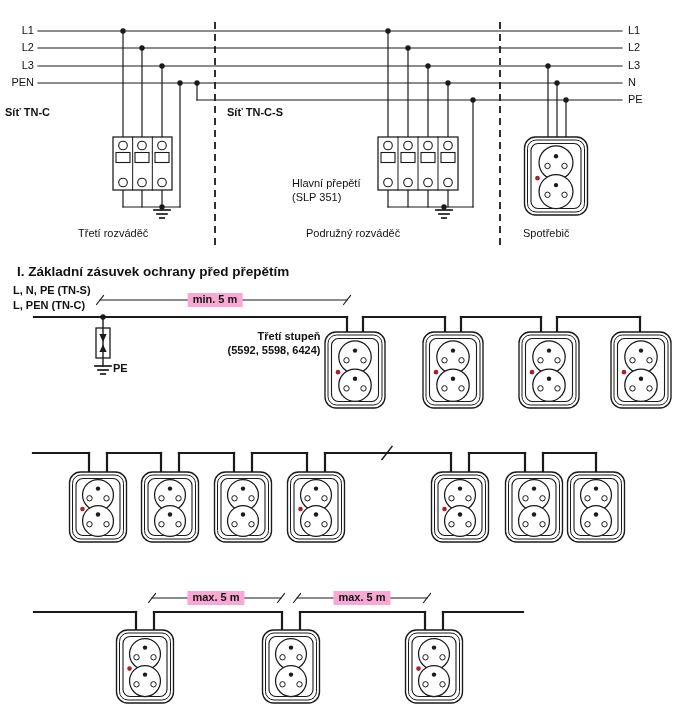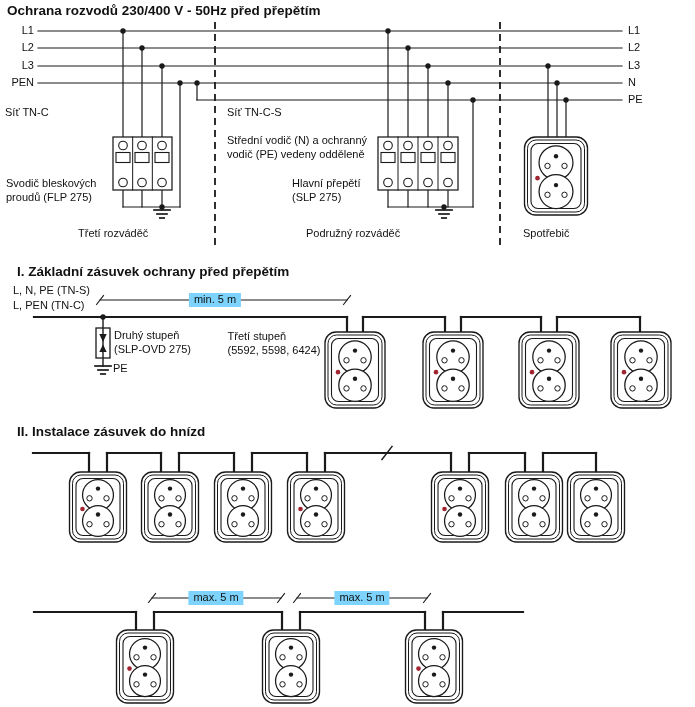--- a/index.html
+++ b/index.html
@@ -1,25 +1,25 @@
 <!DOCTYPE html>
 <html><head>
 <meta charset="utf-8">
 <style>
   html,body{margin:0;padding:0;background:#fff}
   .page{position:relative;width:695px;height:707px;background:#fff;
         font-family:"Liberation Sans","DejaVu Sans",sans-serif;color:#111;overflow:hidden}
   svg.canvas{position:absolute;left:0;top:0}
   .lbl{position:absolute;font-size:11px;line-height:13.5px;white-space:nowrap}
-  .b{font-weight:400}
+  .b{font-weight:700}
   .ttl{position:absolute;font-size:13.5px;font-weight:700;white-space:nowrap}
   .ra{text-align:right}
-  .ctr{text-align:left}
+  .ctr{text-align:right}
   .cc{transform:translateX(-50%)}
-  .wbg{background:#7dd3fc;padding:0 5px}
+  .wbg{background:#f9a8d4;padding:0 5px}
 </style>
 </head>
 <body>
 
 <div class="page">
 
   <svg id="cv" class="canvas" width="695" height="707" viewBox="0 0 695 707">
       <line x1="38" y1="31" x2="622" y2="31" stroke="#1a1a1a" stroke-width="1.2" stroke-linecap="square"></line>
       <line x1="38" y1="48" x2="622" y2="48" stroke="#1a1a1a" stroke-width="1.2" stroke-linecap="square"></line>
       <line x1="38" y1="66" x2="622" y2="66" stroke="#1a1a1a" stroke-width="1.2" stroke-linecap="square"></line>
@@ -329,71 +329,57 @@
       <circle cx="434" cy="647.59" r="2.2" fill="#1a1a1a"></circle>
       <circle cx="425.5" cy="657.2900000000001" r="2.7" fill="#fff" stroke="#1a1a1a" stroke-width="1"></circle>
       <circle cx="442.5" cy="657.2900000000001" r="2.7" fill="#fff" stroke="#1a1a1a" stroke-width="1"></circle>
       <circle cx="434" cy="681.1" r="15.45" fill="#fff" stroke="#1a1a1a" stroke-width="1.25"></circle>
       <circle cx="434" cy="674.6" r="2.2" fill="#1a1a1a"></circle>
       <circle cx="425.5" cy="684.3000000000001" r="2.7" fill="#fff" stroke="#1a1a1a" stroke-width="1"></circle>
       <circle cx="442.5" cy="684.3000000000001" r="2.7" fill="#fff" stroke="#1a1a1a" stroke-width="1"></circle>
       <circle cx="418.5" cy="668.595" r="2.3" fill="#a02531"></circle>
     </svg>
 
-  <div class="ttl" style="left:7px;top:3px">Ochrana rozvodů 230/400 V - 50Hz před přepětím</div>
 
   <div class="lbl ra" style="left:4px;top:24px;width:30px">L1</div>
   <div class="lbl ra" style="left:4px;top:41px;width:30px">L2</div>
   <div class="lbl ra" style="left:4px;top:59px;width:30px">L3</div>
   <div class="lbl ra" style="left:4px;top:76px;width:30px">PEN</div>
 
   <div class="lbl" style="left:628px;top:24px">L1</div>
   <div class="lbl" style="left:628px;top:41px">L2</div>
   <div class="lbl" style="left:628px;top:59px">L3</div>
   <div class="lbl" style="left:628px;top:76px">N</div>
   <div class="lbl" style="left:628px;top:93px">PE</div>
 
   <div class="lbl b" style="left:5px;top:106px">Síť TN-C</div>
   <div class="lbl b" style="left:227px;top:106px">Síť TN-C-S</div>
 
-  <div class="lbl" style="left:227px;top:134px">
-    <div>Střední vodič (N) a ochranný</div>
-    <div>vodič (PE) vedeny odděleně</div>
-  </div>
-
-  <div class="lbl" style="left:6px;top:177px">
-    <div>Svodič bleskových</div>
-    <div>proudů (FLP 275)</div>
-  </div>
+
 
   <div class="lbl" style="left:292px;top:177px">
     <div>Hlavní přepětí</div>
-    <div>(SLP 275)</div>
+    <div>(SLP 351)</div>
   </div>
 
   <div class="lbl" style="left:78px;top:227px">Třetí rozváděč</div>
   <div class="lbl" style="left:306px;top:227px">Podružný rozváděč</div>
 
 
   <div class="lbl" style="left:523px;top:227px">Spotřebič</div>
 
   <div class="ttl" style="left:17px;top:264px">I. Základní zásuvek ochrany před přepětím</div>
   <div class="lbl b" style="left:13px;top:284px">L, N, PE (TN-S)</div>
   <div class="lbl b" style="left:13px;top:299px">L, PEN (TN-C)</div>
   <div class="lbl b cc wbg" style="left:215px;top:293px">min. 5 m</div>
 
-  <div class="lbl b" style="left:114px;top:329px">
-    <div>Druhý stupeň</div>
-    <div>(SLP-OVD 275)</div>
-  </div>
   <div class="lbl b" style="left:113px;top:362px">PE</div>
 
   <div class="lbl b ctr cc" style="left:274px;top:330px">
     <div>Třetí stupeň</div>
     <div>(5592, 5598, 6424)</div>
   </div>
 
-  <div class="ttl" style="left:17px;top:424px">II. Instalace zásuvek do hnízd</div>
 
   <div class="lbl b cc wbg" style="left:216px;top:591px">max. 5 m</div>
   <div class="lbl b cc wbg" style="left:362px;top:591px">max. 5 m</div>
 
 </div>
 
 </body></html>

